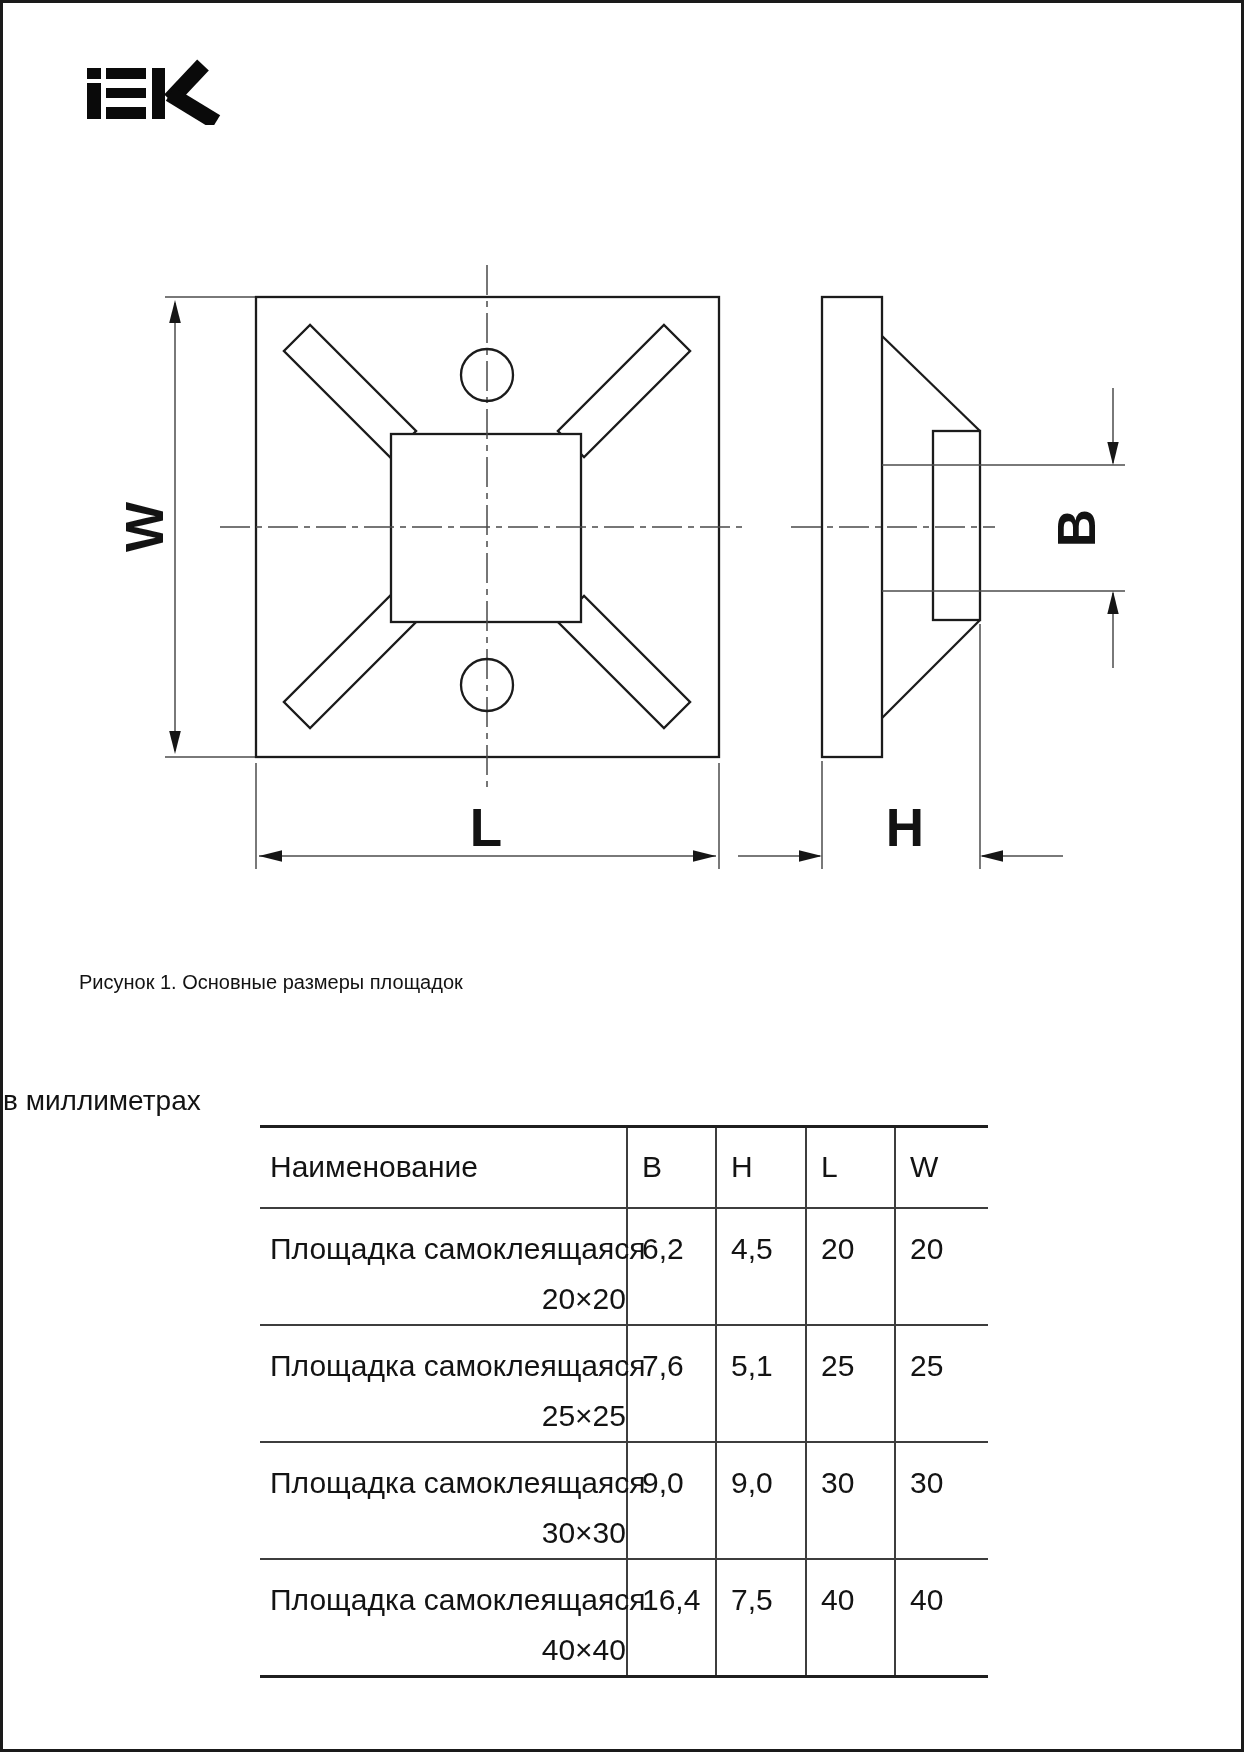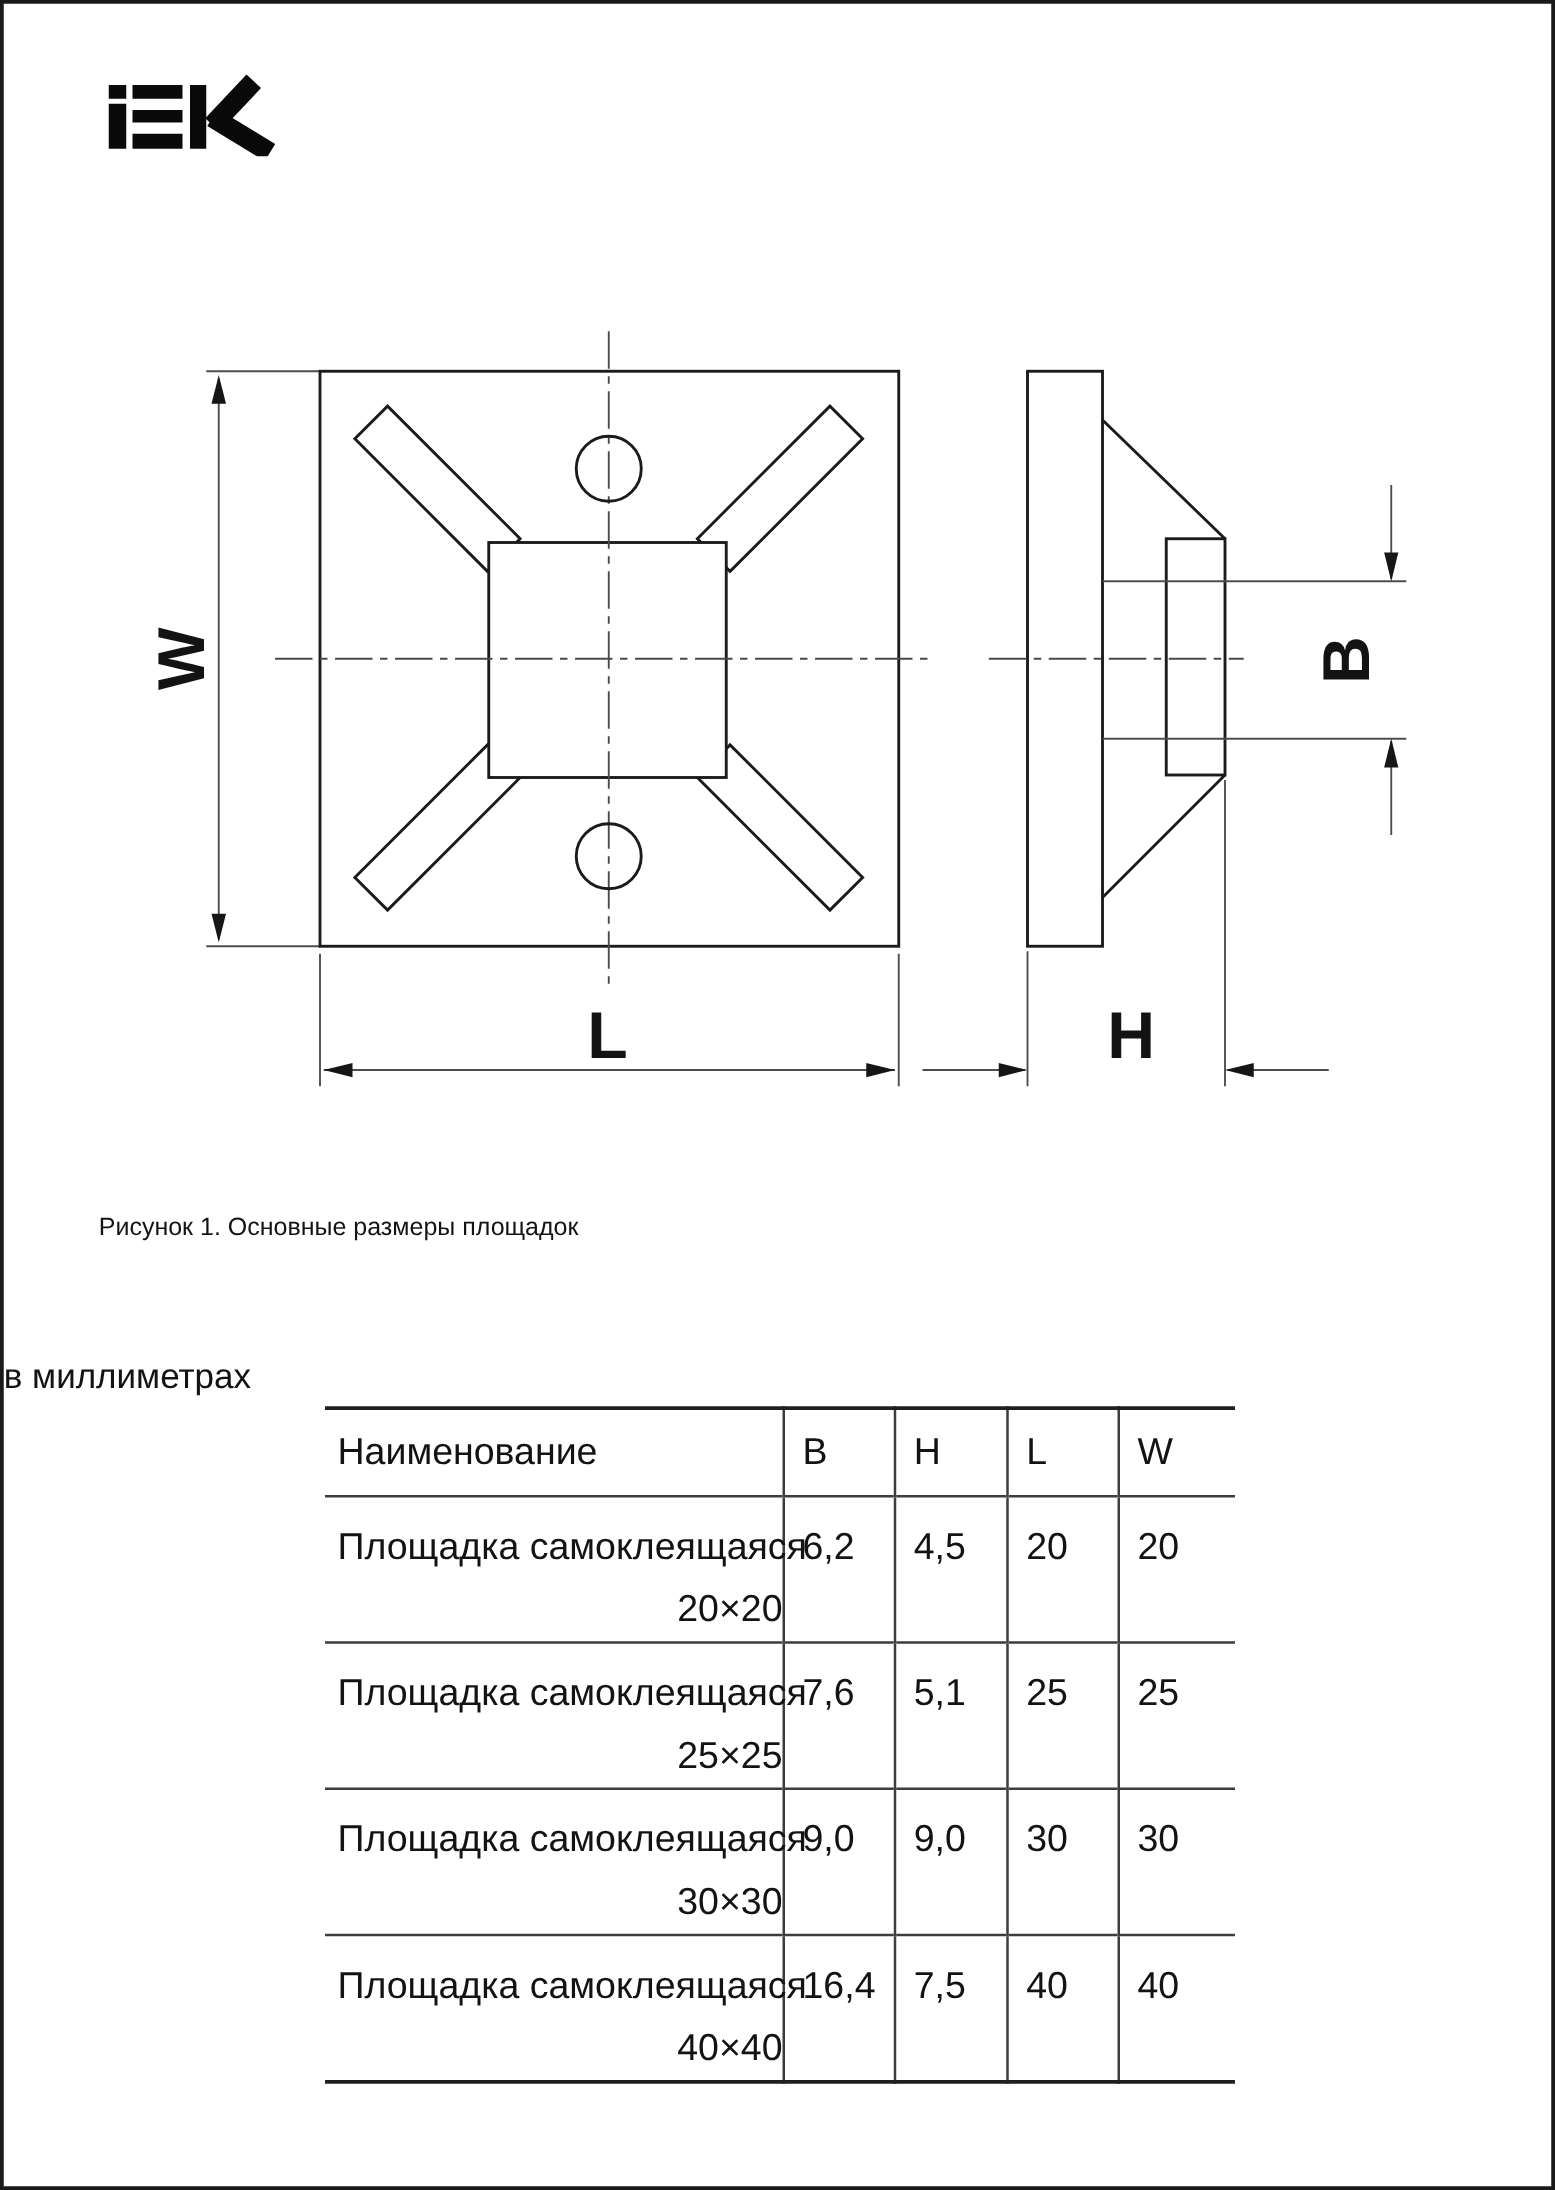--- a/index.html
+++ b/index.html
@@ -32,21 +32,21 @@
     position: absolute; left: 0; top: 1082px; width: 985px;
     text-align: left; font-size: 28px; line-height: 32px; color: #131313;
   }
   table.sizes {
     position: absolute; left: 257px; top: 1122px; width: 728px;
     border-collapse: collapse; table-layout: fixed;
     border-top: 3px solid #1f1f1f;
     border-bottom: 3px solid #1f1f1f;
     font-size: 30px; color: #131313;
   }
-  table.sizes thead tr { height: 70px; }
+  table.sizes thead tr { height: 81px; }
   table.sizes tbody tr { height: 107px; }
   table.sizes th {
     font-weight: normal; text-align: left; vertical-align: middle;
     padding: 0 0 0 14px;
   }
   table.sizes th.name-col { padding-left: 10px; }
   table.sizes td {
     vertical-align: top; text-align: left;
     padding: 15px 0 0 14px; line-height: 50px;
   }

